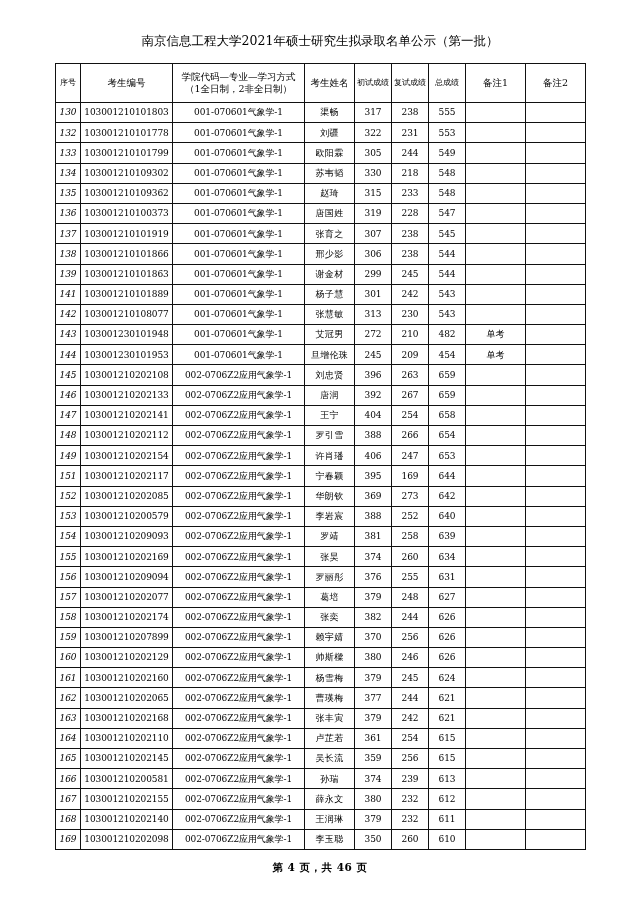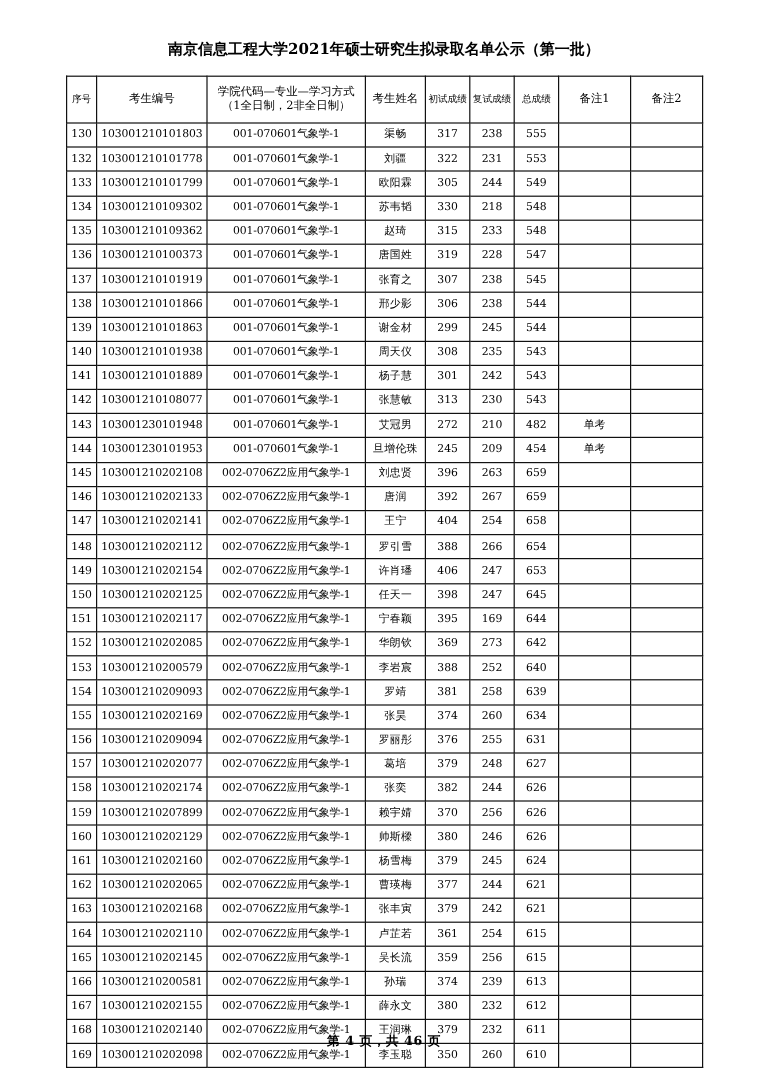--- a/index.html
+++ b/index.html
@@ -18,21 +18,21 @@
   .page {
     width: 640px;
     height: 905px;
     box-sizing: border-box;
     padding: 0;
     position: relative;
   }
   .doc-title {
     text-align: center;
     font-size: 12.5px;
-    font-weight: bold;
+    font-weight: normal;
     letter-spacing: 0px;
     margin: 0;
     padding-top: 33px;
     padding-bottom: 0;
     line-height: 16px;
     font-family: "DejaVu Serif", "Liberation Serif", serif;
   }
   .table-wrap {
     margin-top: 14px;
     padding-left: 55px;
@@ -78,21 +78,21 @@
   .col-score1   { width: 37px; }
   .col-score2   { width: 37px; }
   .col-total    { width: 37px; }
   .col-note1    { width: 60px; }
   .col-note2    { width: 60px; }
 
   td.cell-id      { font-size: 8.5px; letter-spacing: -0.1px; }
   td.cell-major   { font-size: 9px; letter-spacing: -0.1px; }
   td.cell-name    { font-size: 9.5px; letter-spacing: 0.3px; }
   td.cell-num     { font-size: 9.5px; }
-  td.cell-seq     { font-size: 9px; }
+  td.cell-seq     { font-size: 9px; font-style: italic; }
   td.cell-note    { font-size: 9px; }
 
   .footer {
     position: absolute;
     left: 0;
     right: 0;
     bottom: 30px;
     text-align: center;
     font-size: 10.5px;
     letter-spacing: 0.5px;
@@ -230,31 +230,20 @@
             <td class="cell-id">103001210101863</td>
             <td class="cell-major">001-070601气象学-1</td>
             <td class="cell-name">谢金材</td>
             <td class="cell-num">299</td>
             <td class="cell-num">245</td>
             <td class="cell-num">544</td>
             <td class="cell-note"></td>
             <td class="cell-note"></td>
           </tr>
           <tr>
-            <td class="cell-seq">140</td>
-            <td class="cell-id">103001210101938</td>
-            <td class="cell-major">001-070601气象学-1</td>
-            <td class="cell-name">周天仪</td>
-            <td class="cell-num">308</td>
-            <td class="cell-num">235</td>
-            <td class="cell-num">543</td>
-            <td class="cell-note"></td>
-            <td class="cell-note"></td>
-          </tr>
-          <tr>
             <td class="cell-seq">141</td>
             <td class="cell-id">103001210101889</td>
             <td class="cell-major">001-070601气象学-1</td>
             <td class="cell-name">杨子慧</td>
             <td class="cell-num">301</td>
             <td class="cell-num">242</td>
             <td class="cell-num">543</td>
             <td class="cell-note"></td>
             <td class="cell-note"></td>
           </tr>
@@ -340,31 +329,20 @@
             <td class="cell-id">103001210202154</td>
             <td class="cell-major">002-0706Z2应用气象学-1</td>
             <td class="cell-name">许肖璠</td>
             <td class="cell-num">406</td>
             <td class="cell-num">247</td>
             <td class="cell-num">653</td>
             <td class="cell-note"></td>
             <td class="cell-note"></td>
           </tr>
           <tr>
-            <td class="cell-seq">150</td>
-            <td class="cell-id">103001210202125</td>
-            <td class="cell-major">002-0706Z2应用气象学-1</td>
-            <td class="cell-name">任天一</td>
-            <td class="cell-num">398</td>
-            <td class="cell-num">247</td>
-            <td class="cell-num">645</td>
-            <td class="cell-note"></td>
-            <td class="cell-note"></td>
-          </tr>
-          <tr>
             <td class="cell-seq">151</td>
             <td class="cell-id">103001210202117</td>
             <td class="cell-major">002-0706Z2应用气象学-1</td>
             <td class="cell-name">宁春颖</td>
             <td class="cell-num">395</td>
             <td class="cell-num">169</td>
             <td class="cell-num">644</td>
             <td class="cell-note"></td>
             <td class="cell-note"></td>
           </tr>

